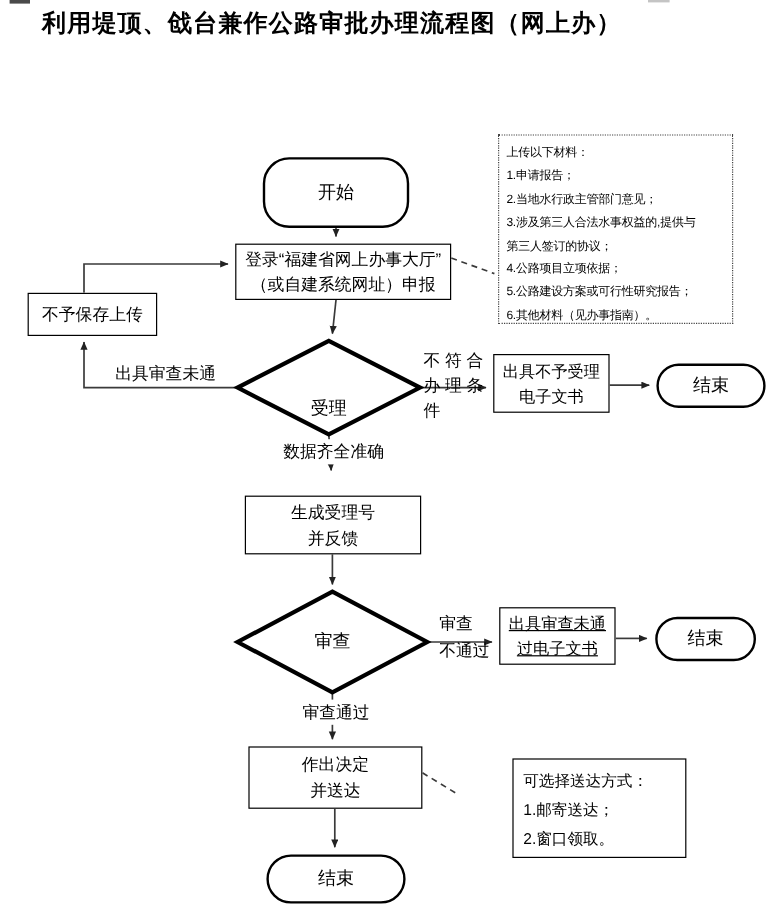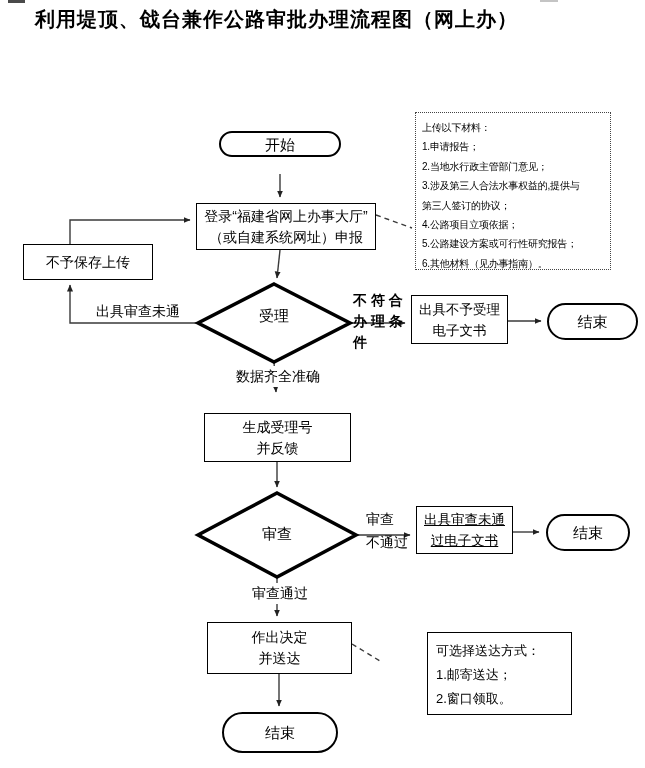--- a/index.html
+++ b/index.html
@@ -79,45 +79,45 @@
       <path d="M279,674 L279,706" marker-end="url(#arw)"></path>
       <path d="M376,215 L412,228" stroke-dasharray="5,4"></path>
       <path d="M352,644 L380,661" stroke-dasharray="5,4"></path>
     </g>
     <g stroke="#000" stroke-width="3.5" fill="#fff">
       <polygon points="274,284 350,323 274,362 198,323"></polygon>
       <polygon points="277,493 356,535 277,577 198,535"></polygon>
     </g>
   </svg>
 
-  <div class="node stadium" style="left:219px;top:131px;width:122px;height:26px;">
+  <div class="node stadium" style="left:219px;top:131px;width:122px;height:59px;">
     <span>开始</span>
   </div>
 
   <div class="node" style="left:196px;top:203px;width:180px;height:47px;">
     <span>登录“福建省网上办事大厅”
 （或自建系统网址）申报</span>
   </div>
 
   <div class="node dotted-box" style="left:415px;top:112px;width:196px;height:158px;">
     <span>上传以下材料：
 1.申请报告；
 2.当地水行政主管部门意见；
 3.涉及第三人合法水事权益的,提供与
 第三人签订的协议；
 4.公路项目立项依据；
 5.公路建设方案或可行性研究报告；
 6.其他材料（见办事指南）。</span>
   </div>
 
-  <div class="node" style="left:23px;top:244px;width:130px;height:36px;">
+  <div class="node" style="left:23px;top:244px;width:108px;height:36px;">
     <span>不予保存上传</span>
   </div>
 
-  <div class="diamond-label" style="left:198px;top:307px;width:152px;">受理</div>
+  <div class="diamond-label" style="left:198px;top:331px;width:152px;">受理</div>
 
   <div class="node" style="left:411px;top:295px;width:97px;height:49px;font-size:13.5px;">
     <span>出具不予受理
 电子文书</span>
   </div>
 
   <div class="node stadium" style="left:547px;top:303px;width:91px;height:37px;border-radius:19px;">
     <span>结束</span>
   </div>
 
@@ -146,21 +146,21 @@
     <span>可选择送达方式：
 1.邮寄送达；
 2.窗口领取。</span>
   </div>
 
   <div class="node stadium" style="left:222px;top:712px;width:116px;height:41px;border-radius:21px;">
     <span>结束</span>
   </div>
 
   <div class="edge-label" style="left:96px;top:301px;">出具审查未通</div>
-  <div class="edge-label" style="left:353px;top:290px;font-weight:bold;">不 符 合
+  <div class="edge-label" style="left:353px;top:290px;">不 符 合
 办 理 条
 件</div>
   <div class="edge-label" style="left:236px;top:366px;background:#fff;">数据齐全准确</div>
   <div class="edge-label" style="left:366px;top:508px;line-height:23px;">审查
 不通过</div>
   <div class="edge-label" style="left:252px;top:583px;background:#fff;">审查通过</div>
 
 </div>
 
 </body></html>

